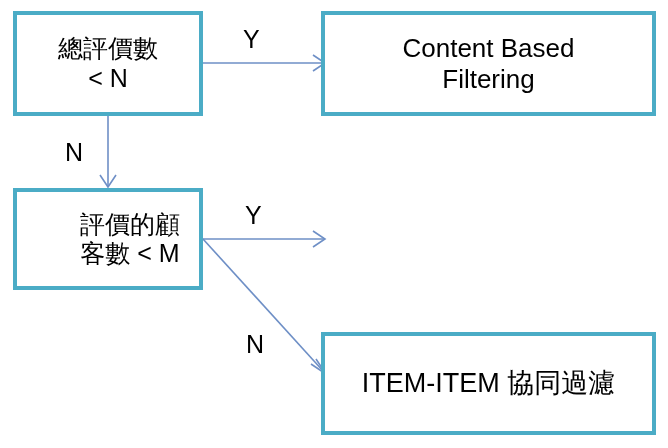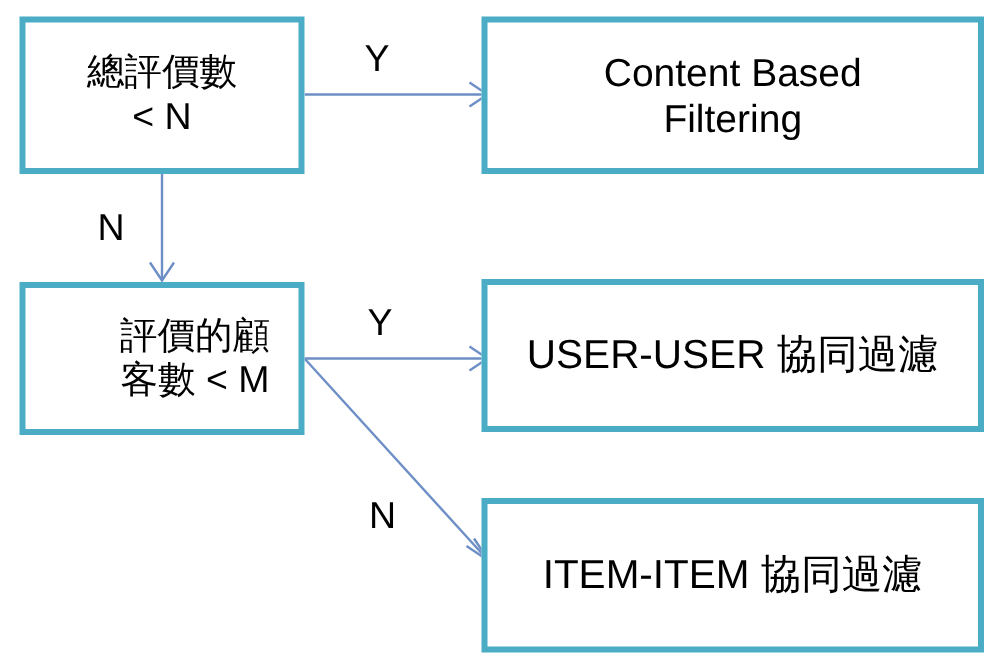--- a/index.html
+++ b/index.html
@@ -111,21 +111,20 @@
 
   <div class="node node-action-2l" id="node-content-based">Content Based
 Filtering</div>
 
   <div class="node node-decision" id="node-total-reviews">總評價數
 &lt; N</div>
 
   <div class="node node-decision" id="node-customer-count">評價的顧
 客數 &lt; M</div>
 
-  <div class="node node-action-1l" id="node-user-user">USER-USER 協同過濾</div>
 
   <div class="node node-action-1l" id="node-item-item">ITEM-ITEM 協同過濾</div>
 
   <div class="edge-label" id="label-yes-top">Y</div>
 
   <div class="edge-label" id="label-no-left">N</div>
 
   <div class="edge-label" id="label-yes-mid">Y</div>
 
   <div class="edge-label" id="label-no-diag">N</div>

